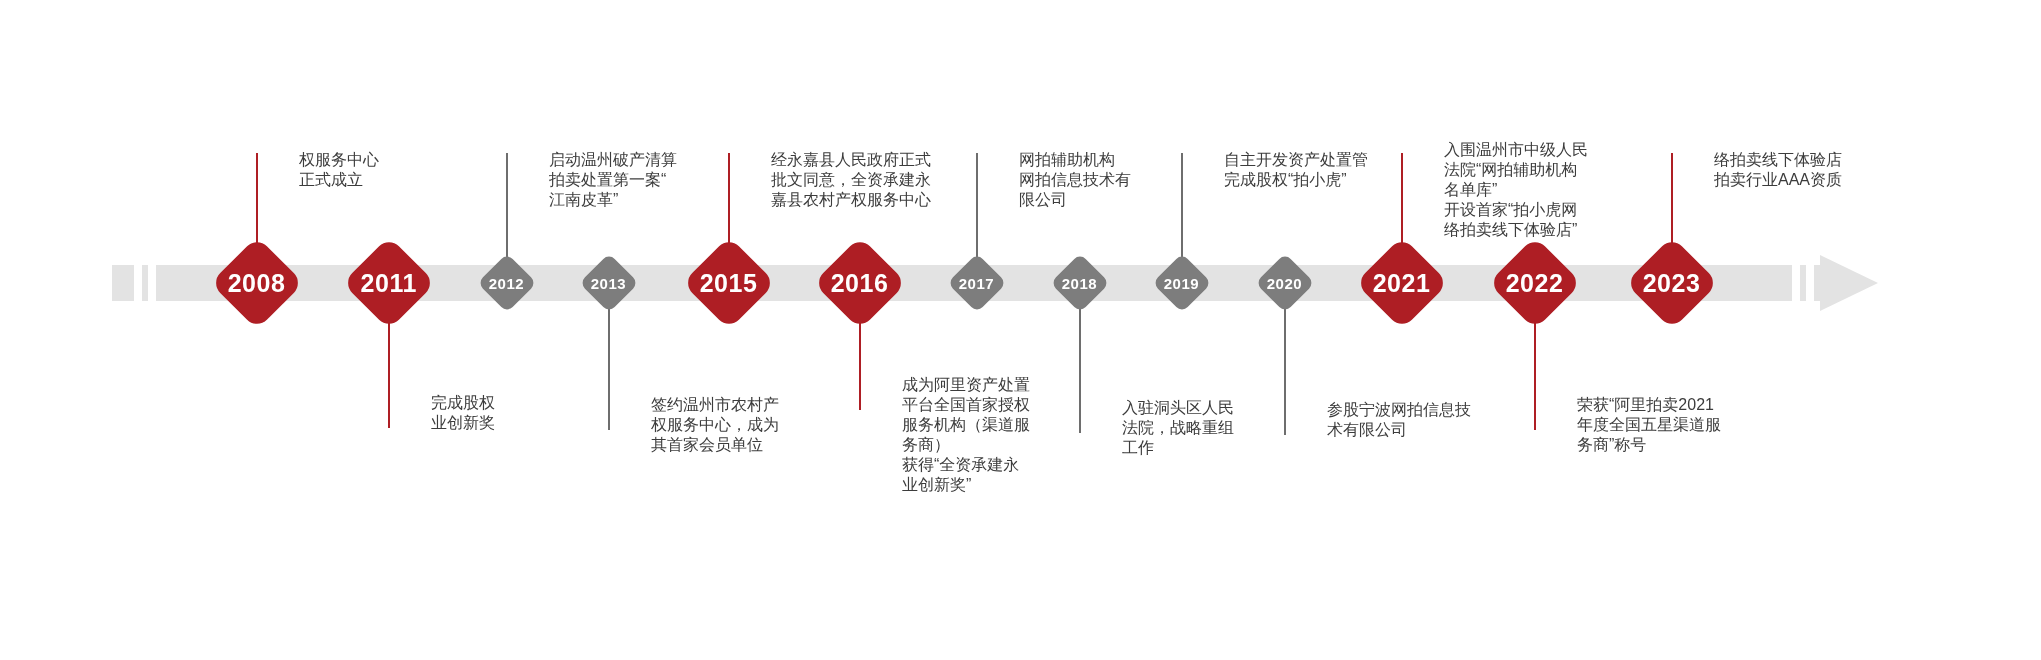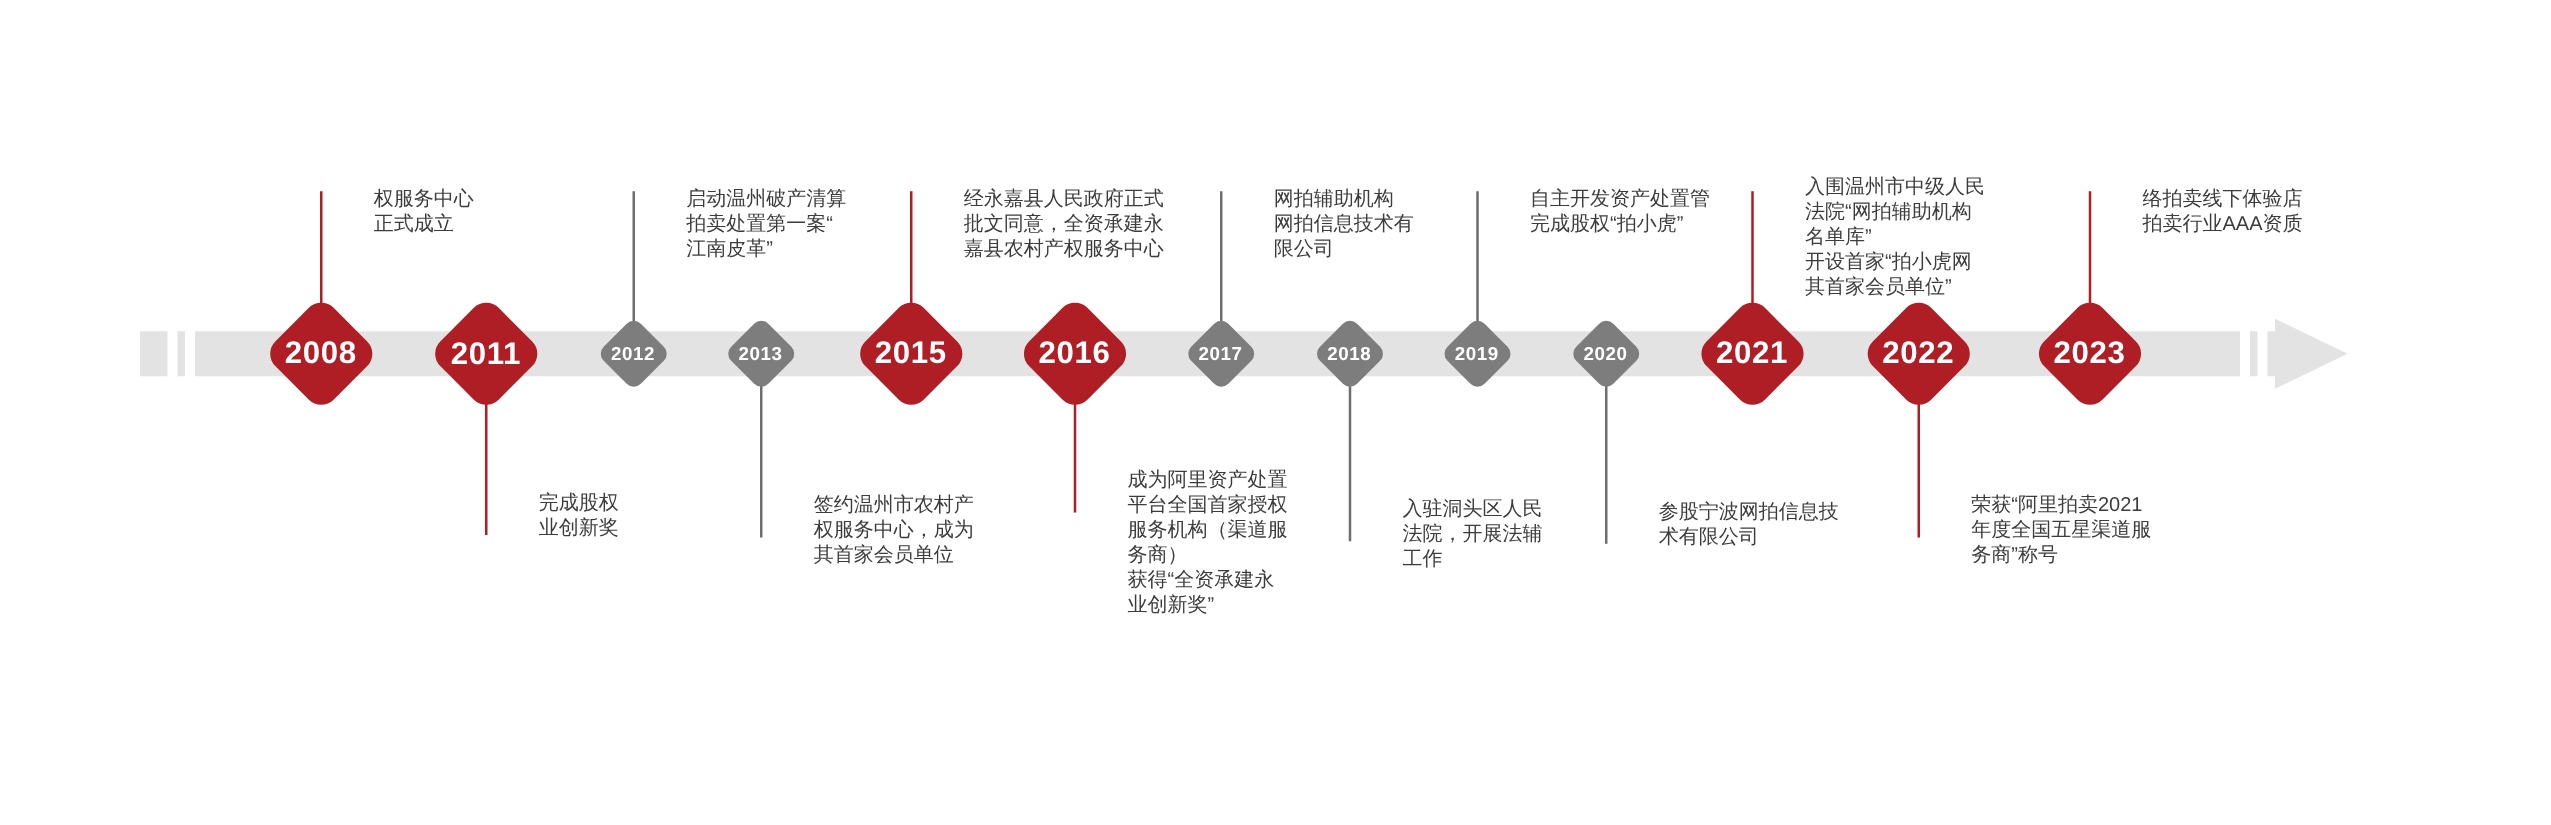--- a/index.html
+++ b/index.html
@@ -154,21 +154,21 @@
 限公司</div>
   </div>
 
   
   <div class="event below minor" style="--cx:1080px; --ty:398px">
     <div class="connector"></div>
     <div class="diamond">
         <span class="year">2018</span>
       </div>
     <div class="event-text">入驻洞头区人民
-法院，开展法辅
+法院，战略重组
 工作</div>
   </div>
 
   
   <div class="event above minor" style="--cx:1182px; --ty:150px">
     <div class="connector"></div>
     <div class="diamond">
         <span class="year">2019</span>
       </div>
     <div class="event-text">自主开发资产处置管
@@ -188,21 +188,21 @@
   
   <div class="event above major" style="--cx:1402px; --ty:140px">
     <div class="connector"></div>
     <div class="diamond">
         <span class="year">2021</span>
       </div>
     <div class="event-text">入围温州市中级人民
 法院“网拍辅助机构
 名单库”
 开设首家“拍小虎网
-其首家会员单位”</div>
+络拍卖线下体验店”</div>
   </div>
 
   
   <div class="event below major" style="--cx:1535px; --ty:395px">
     <div class="connector"></div>
     <div class="diamond">
         <span class="year">2022</span>
       </div>
     <div class="event-text">荣获“阿里拍卖2021
 年度全国五星渠道服

